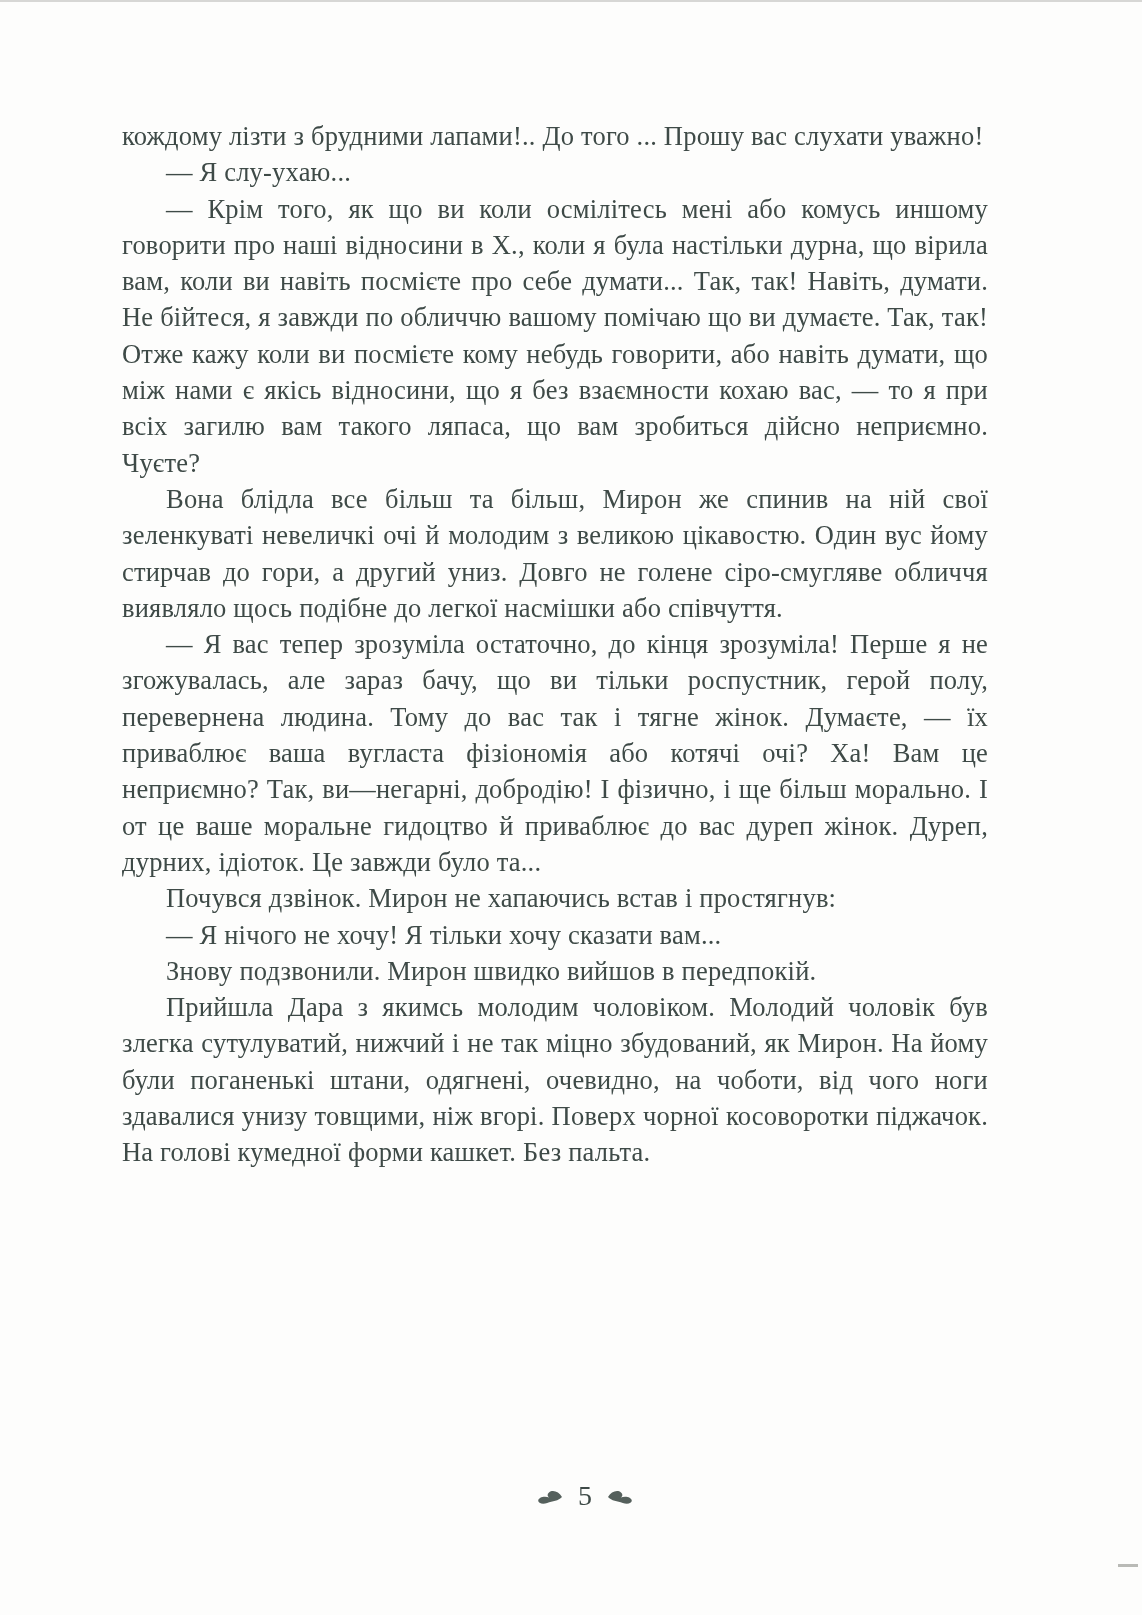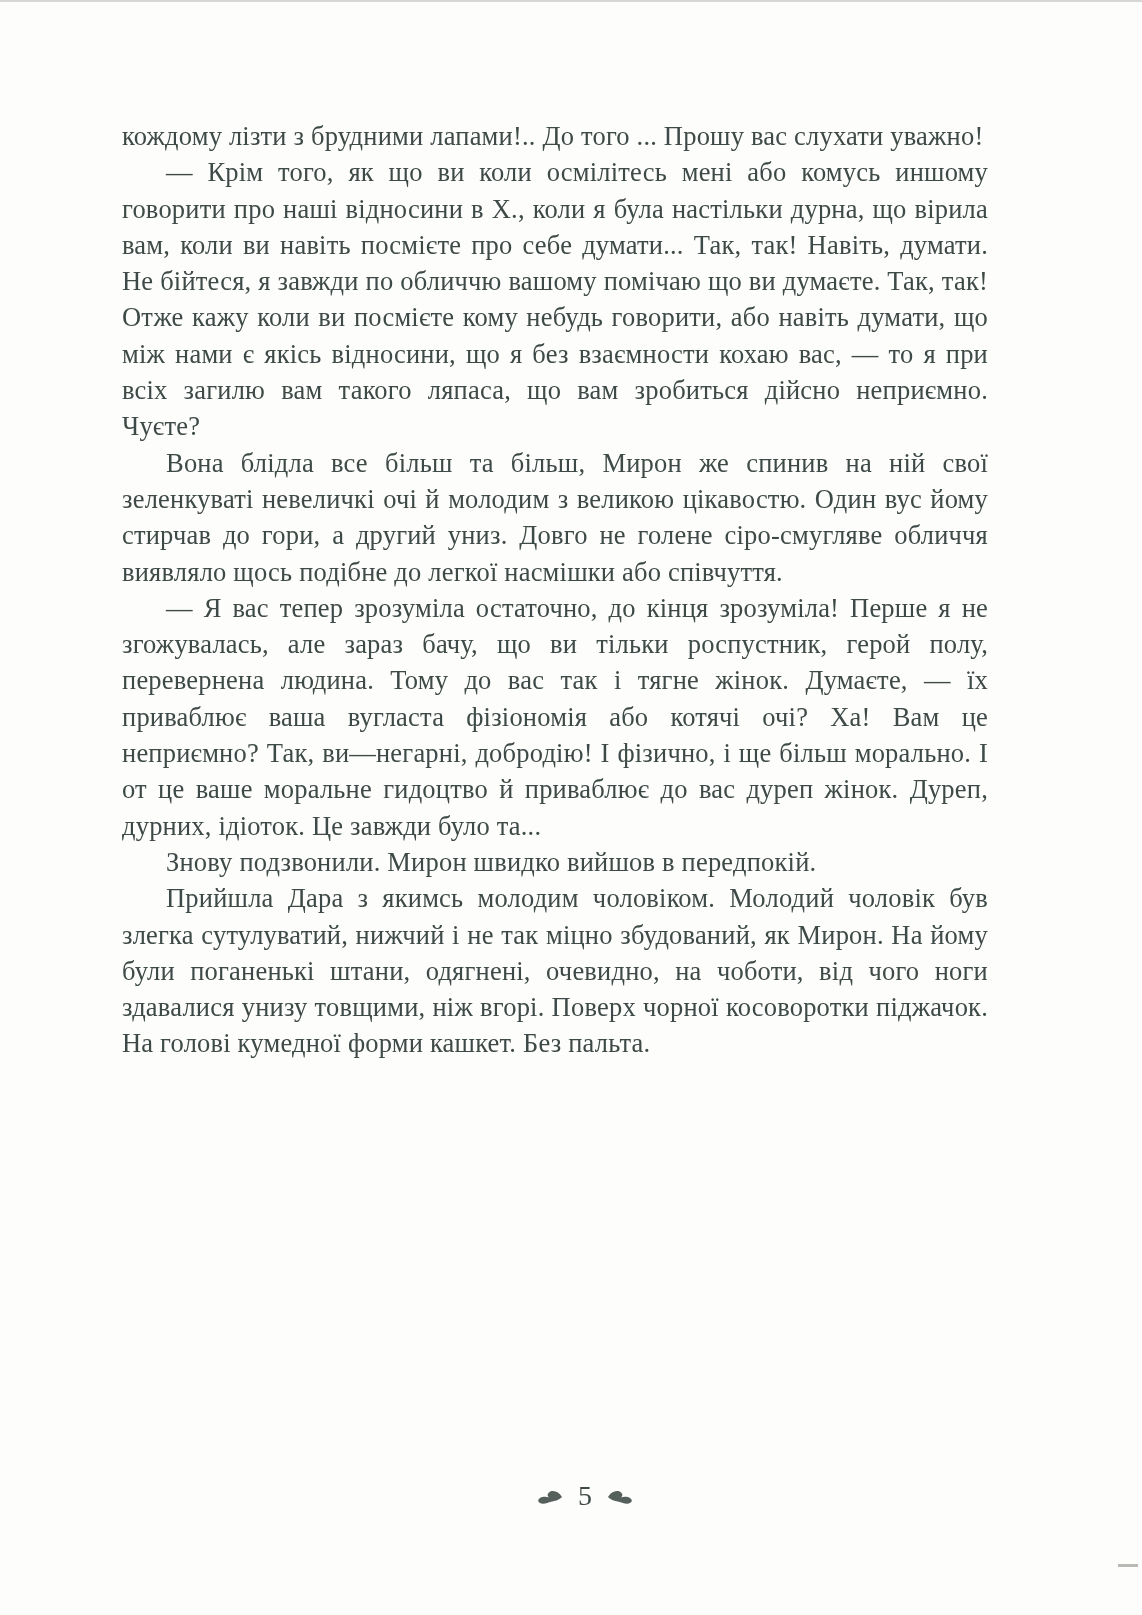--- a/index.html
+++ b/index.html
@@ -86,23 +86,26 @@
 <body>
 
 <div class="page" style="color: rgb(62, 74, 71); background: rgb(253, 253, 252);">
 
   <div class="scan-edge-top"></div>
   <div class="scan-edge-right"></div>
   <div class="scan-mark"></div>
 
   <div class="text-block">
     <p class="flush">кождому лізти з брудними лапами!.. До того ... Прошу вас слухати уважно!</p>
+    <p>— Я слу-ухаю...</p>
     <p>— Крім того, як що ви коли осмілітесь мені або комусь иншому говорити про наші відносини в Х., коли я була настільки дурна, що вірила вам, коли ви навіть посмієте про себе думати... Так, так! Навіть, думати. Не бійтеся, я завжди по обличчю вашому помічаю що ви думаєте. Так, так! Отже кажу коли ви посмієте кому небудь говорити, або навіть думати, що між нами є якісь відносини, що я без взаємности кохаю вас, — то я при всіх загилю вам такого ляпаса, що вам зробиться дійсно неприємно. Чуєте?</p>
     <p>Вона блідла все більш та більш, Мирон же спинив на ній свої зеленкуваті невеличкі очі й молодим з великою цікавостю. Один вус йому стирчав до гори, а другий униз. Довго не голене сіро-смугляве обличчя виявляло щось подібне до легкої насмішки або співчуття.</p>
     <p>— Я вас тепер зрозуміла остаточно, до кінця зрозуміла! Перше я не згожувалась, але зараз бачу, що ви тільки роспустник, герой полу, перевернена людина. Тому до вас так і тягне жінок. Думаєте, — їх приваблює ваша вугласта фізіономія або котячі очі? Ха! Вам це неприємно? Так, ви—негарні, добродію! І фізично, і ще більш морально. І от це ваше моральне гидоцтво й приваблює до вас дуреп жінок. Дуреп, дурних, ідіоток. Це завжди було та...</p>
+    <p>Почувся дзвінок. Мирон не хапаючись встав і простягнув:</p>
+    <p>— Я нічого не хочу! Я тільки хочу сказати вам...</p>
     <p>Знову подзвонили. Мирон швидко вийшов в передпокій.</p>
     <p>Прийшла Дара з якимсь молодим чоловіком. Молодий чоловік був злегка сутулуватий, нижчий і не так міцно збудований, як Мирон. На йому були поганенькі штани, одягнені, очевидно, на чоботи, від чого ноги здавалися унизу товщими, ніж вгорі. Поверх чорної косоворотки піджачок. На голові кумедної форми кашкет. Без пальта.</p>
   </div>
 
   <div class="footer">
     <span class="fleuron left">
       <svg width="26" height="17" viewBox="0 0 26 17" aria-hidden="true">
         <path d="M25,9 C22,3.5 15.5,1.5 12,4.5 C10,6.2 10.2,8.6 12.2,9.6 C7.5,7.6 1.5,9.4 1.2,12.6 C1,15.4 5.8,16.6 10.2,15 C15.6,13 21.5,13 25,9 Z"></path>
       </svg>
     </span>

